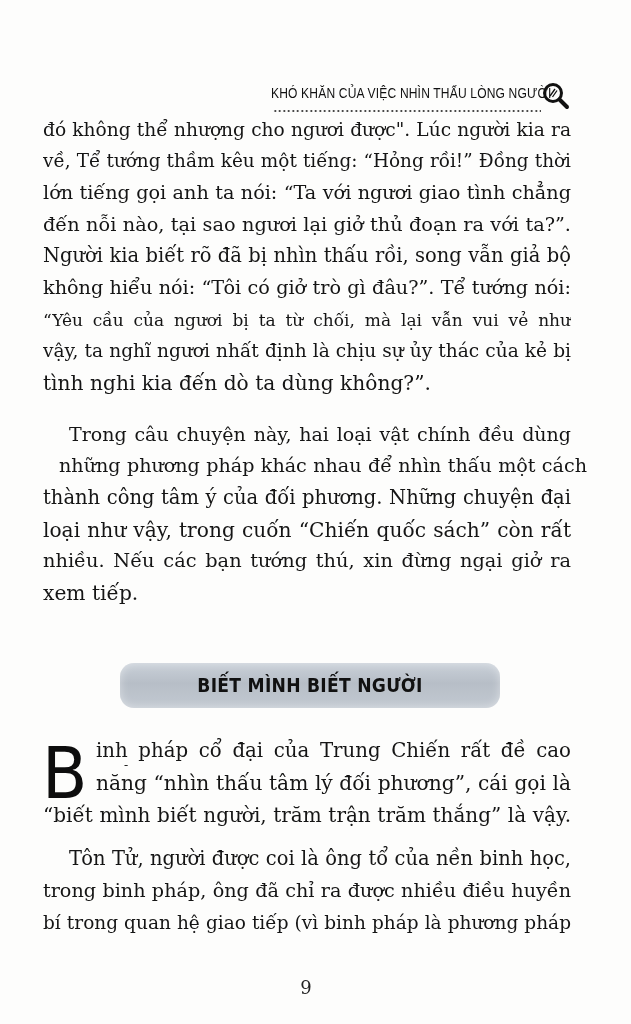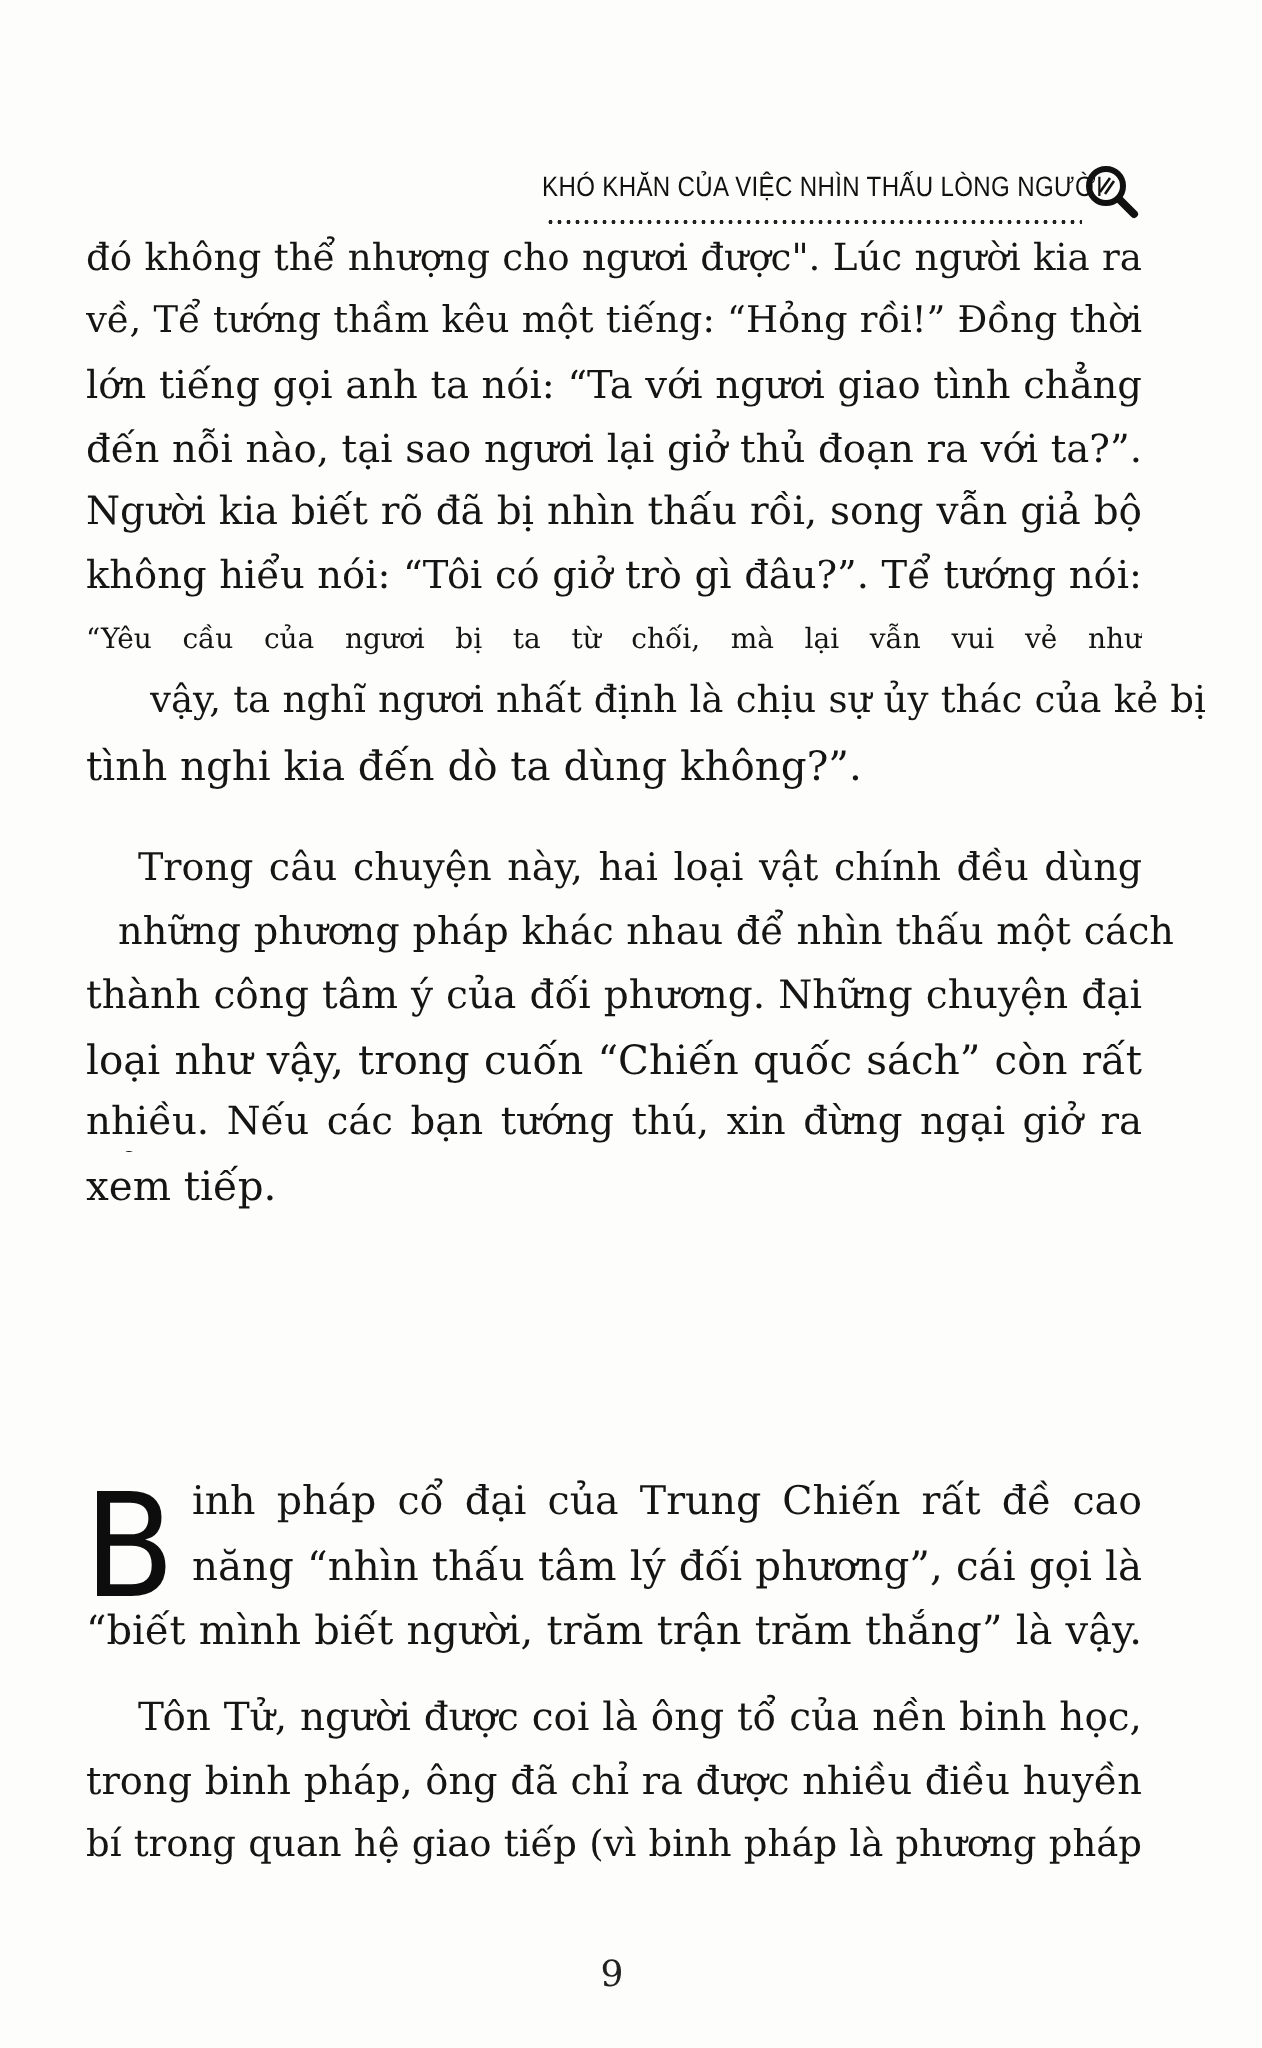--- a/index.html
+++ b/index.html
@@ -75,34 +75,37 @@
     </svg>
   </div>
 
   <div>
     <div class="line" style="top: 117px; white-space: normal; overflow: hidden; height: 28px; font-size: 18.6201px;">đó không thể nhượng cho ngươi được". Lúc người kia ra</div>
     <div class="line" style="top: 148px; white-space: normal; overflow: hidden; height: 28px; font-size: 18.4361px;">về, Tể tướng thầm kêu một tiếng: “Hỏng rồi!” Đồng thời</div>
     <div class="line" style="top: 180px; white-space: normal; overflow: hidden; height: 28px; font-size: 19.2437px;">lớn tiếng gọi anh ta nói: “Ta với ngươi giao tình chẳng</div>
     <div class="line" style="top: 212px; white-space: normal; overflow: hidden; height: 28px; font-size: 19.3099px;">đến nỗi nào, tại sao ngươi lại giở thủ đoạn ra với ta?”.</div>
     <div class="line" style="top: 243px; white-space: normal; overflow: hidden; height: 28px; font-size: 19.4894px;">Người kia biết rõ đã bị nhìn thấu rồi, song vẫn giả bộ</div>
     <div class="line" style="top: 275px; white-space: normal; overflow: hidden; height: 28px; font-size: 19.2208px;">không hiểu nói: “Tôi có giở trò gì đâu?”. Tể tướng nói:</div>
-    <div class="line" style="top: 307px; white-space: normal; overflow: hidden; height: 28px; font-size: 14px;">“Yêu cầu của ngươi bị ta từ chối, mà lại vẫn vui vẻ như</div>
-    <div class="line" style="top: 338px; white-space: normal; overflow: hidden; height: 28px; font-size: 18.5747px; margin-left: 32px;">vậy, ta nghĩ ngươi nhất định là chịu sự ủy thác của kẻ bị</div>
+    <div class="line" style="top: 307px; white-space: normal; overflow: hidden; height: 28px; font-size: 17px;">“Yêu cầu của ngươi bị ta từ chối, mà lại vẫn vui vẻ như</div>
+    <div class="line" style="top: 338px; white-space: normal; overflow: hidden; height: 28px; font-size: 18.5747px;">vậy, ta nghĩ ngươi nhất định là chịu sự ủy thác của kẻ bị</div>
     <div class="line last" style="top: 370px; white-space: normal; overflow: hidden; height: 28px;">tình nghi kia đến dò ta dùng không?”.</div>
   </div>
 
   <div>
     <div class="line indent" style="top: 421px; white-space: normal; overflow: hidden; height: 28px; font-size: 19.0304px;">Trong câu chuyện này, hai loại vật chính đều dùng</div>
     <div class="line" style="top: 453px; white-space: normal; overflow: hidden; height: 28px; font-size: 19.1368px; margin-left: 16px;">những phương pháp khác nhau để nhìn thấu một cách</div>
     <div class="line" style="top: 485px; white-space: normal; overflow: hidden; height: 28px; font-size: 19.5382px;">thành công tâm ý của đối phương. Những chuyện đại</div>
     <div class="line" style="top: 517px; white-space: normal; overflow: hidden; height: 28px;">loại như vậy, trong cuốn “Chiến quốc sách” còn rất</div>
     <div class="line" style="top: 548px; white-space: normal; overflow: hidden; height: 28px; font-size: 19.3401px;">nhiều. Nếu các bạn tướng thú, xin đừng ngại giở ra để</div>
     <div class="line last" style="top: 580px; white-space: normal; overflow: hidden; height: 28px;">xem tiếp.</div>
   </div>
 
+  <div class="section-heading">
+    <span>BIẾT MÌNH BIẾT NGƯỜI</span>
+  </div>
 
   <div>
     <div class="dropcap">B</div>
     <div class="line dc" style="top: 738px; white-space: normal; overflow: hidden; height: 28px; font-size: 19.7898px;">inh pháp cổ đại của Trung Chiến rất đề cao khả</div>
     <div class="line dc" style="top: 770px; white-space: normal; overflow: hidden; height: 28px;">năng “nhìn thấu tâm lý đối phương”, cái gọi là</div>
     <div class="line" style="top: 802px; white-space: normal; overflow: hidden; height: 28px; font-size: 20.0002px;">“biết mình biết người, trăm trận trăm thắng” là vậy.</div>
   </div>
 
   <div>
     <div class="line indent" style="top: 846px; white-space: normal; overflow: hidden; height: 28px; font-size: 19.47px;">Tôn Tử, người được coi là ông tổ của nền binh học,</div>

